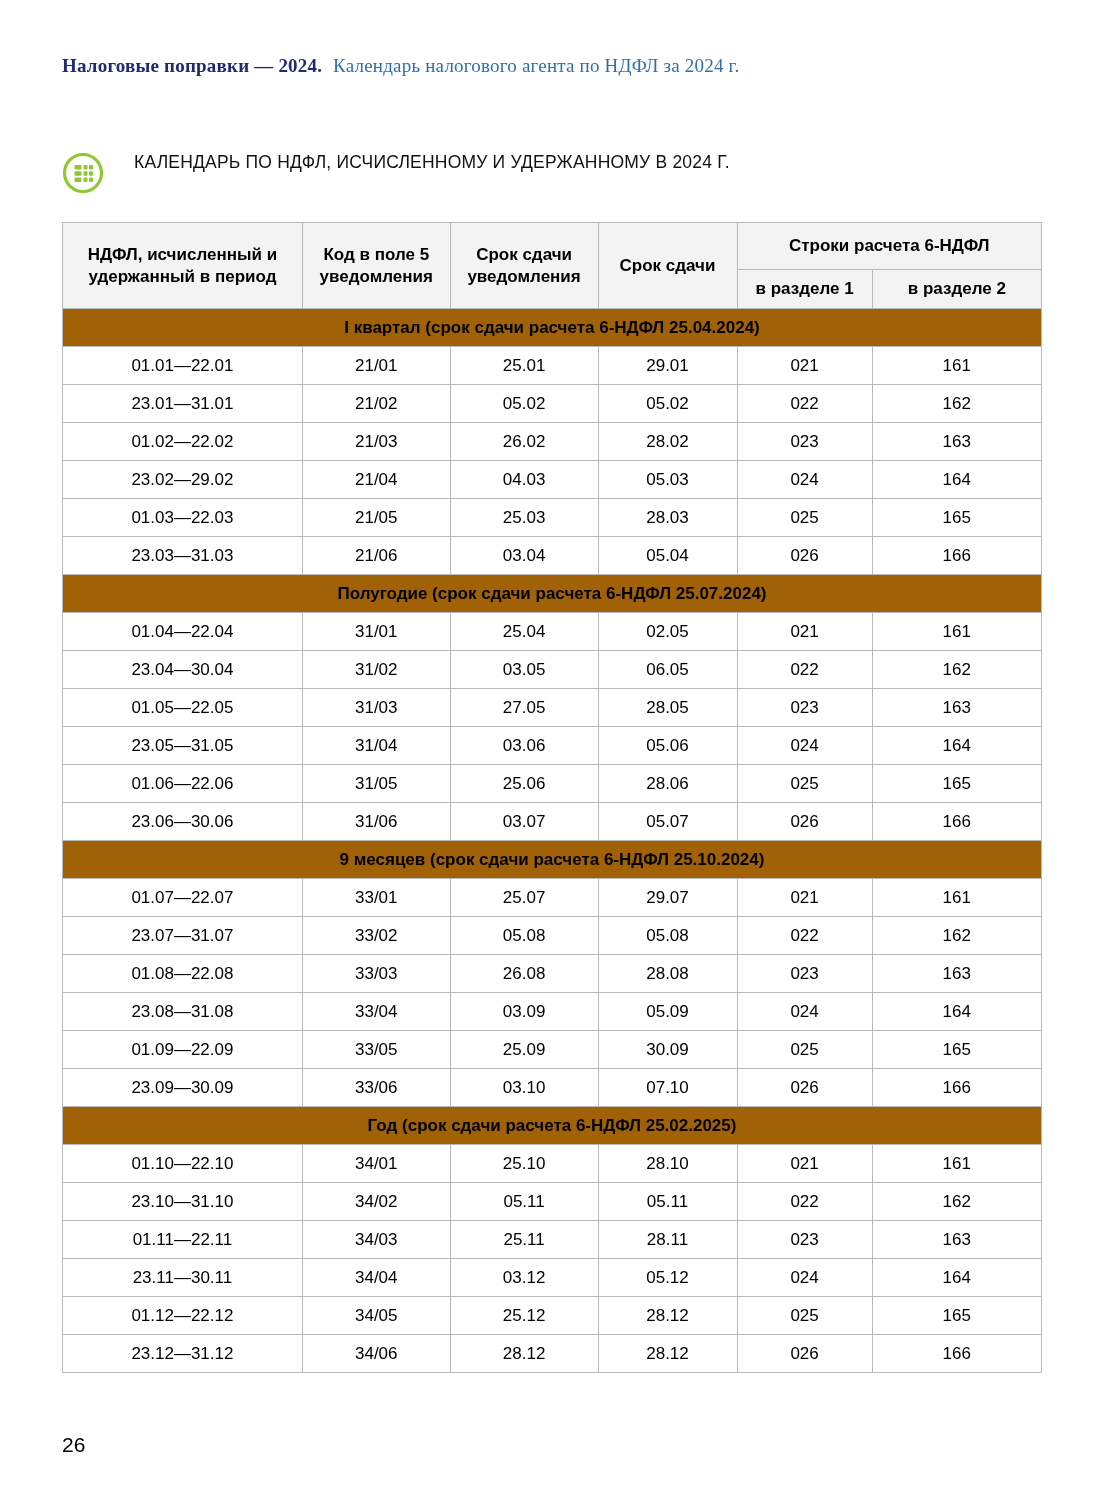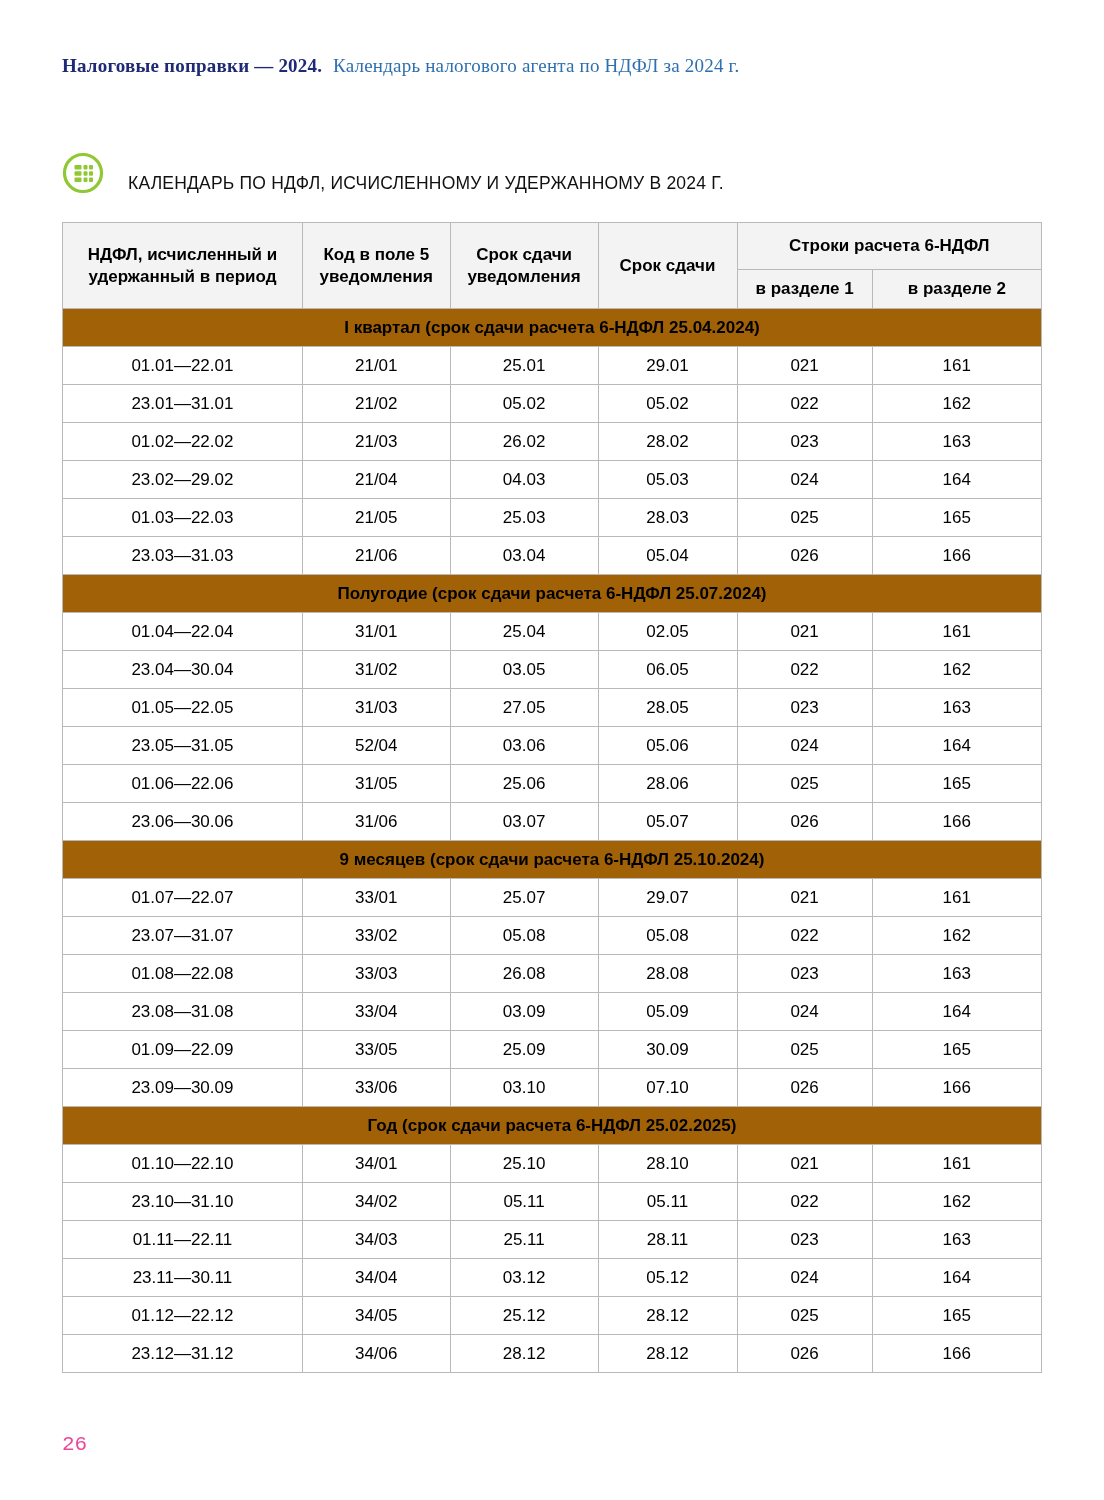--- a/index.html
+++ b/index.html
@@ -34,22 +34,22 @@
     margin-left: 6px;
     margin-top: 36px;
   }
   
   .section-head {
     position: absolute;
     left: 62px;
     top: 152px;
     width: 980px;
     display: flex;
-    align-items: flex-end;
-    gap: 24px;
+    align-items: flex-start;
+    gap: 30px;
   }
   .icon-wrap {
     width: 42px;
     height: 42px;
     flex: 0 0 42px;
     display: inline-flex;
   }
   .section-title {
     font-size: 17.5px;
     color: #111111;
@@ -91,23 +91,23 @@
   }
   tr.data-row td {
     background: #ffffff;
     height: 25px;
   }
   
   .page-number {
     position: absolute;
     left: 62px;
     top: 1433px;
-    font-family: Liberation Mono, monospace;
+    font-family: Liberation Sans, sans-serif;
     font-size: 21px;
-    color: #ec4899;
+    color: #000000;
   }
 </style>
 </head>
 <body>
 
 <div class="page">
 
   <div class="breadcrumb">
     <span class="bc-bold">Налоговые поправки — 2024.</span>
     <span class="bc-rest">Календарь налогового агента по НДФЛ за 2024 г.</span>
@@ -229,21 +229,21 @@
         <tr class="data-row">
           <td>01.05—22.05</td>
           <td>31/03</td>
           <td>27.05</td>
           <td>28.05</td>
           <td>023</td>
           <td>163</td>
         </tr>
         <tr class="data-row">
           <td>23.05—31.05</td>
-          <td>52/04</td>
+          <td>31/04</td>
           <td>03.06</td>
           <td>05.06</td>
           <td>024</td>
           <td>164</td>
         </tr>
         <tr class="data-row">
           <td>01.06—22.06</td>
           <td>31/05</td>
           <td>25.06</td>
           <td>28.06</td>

